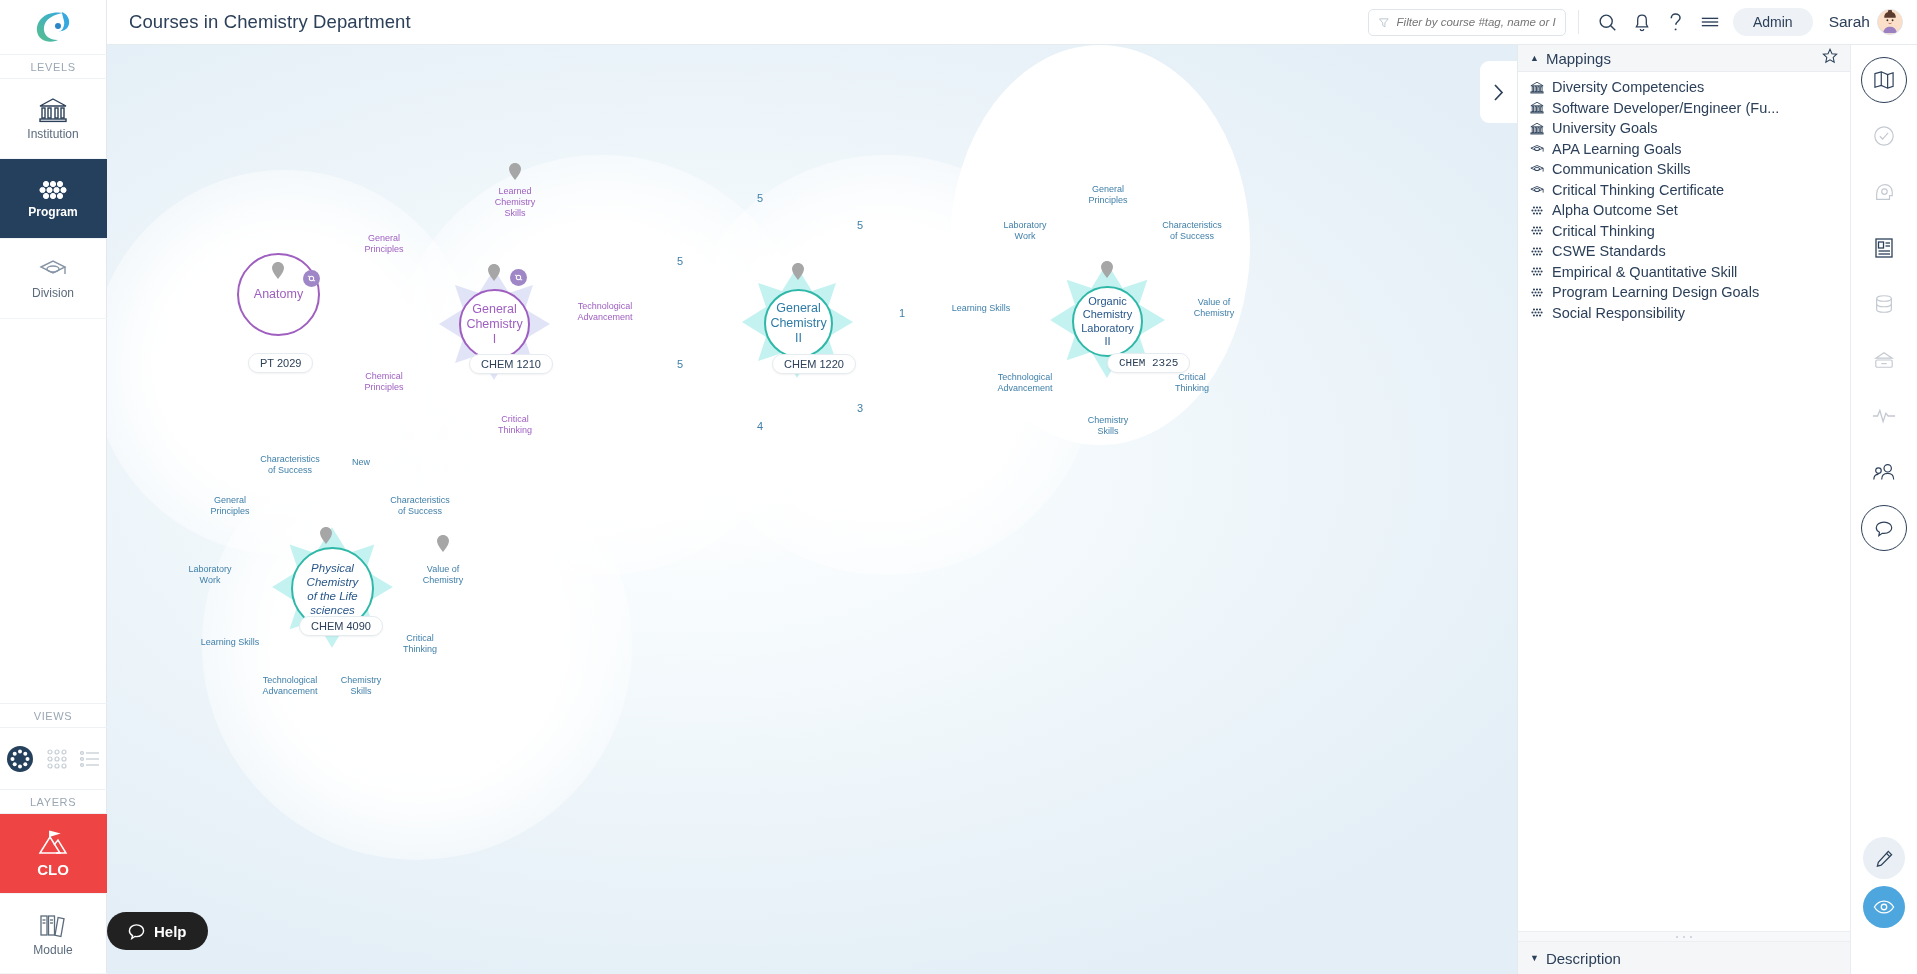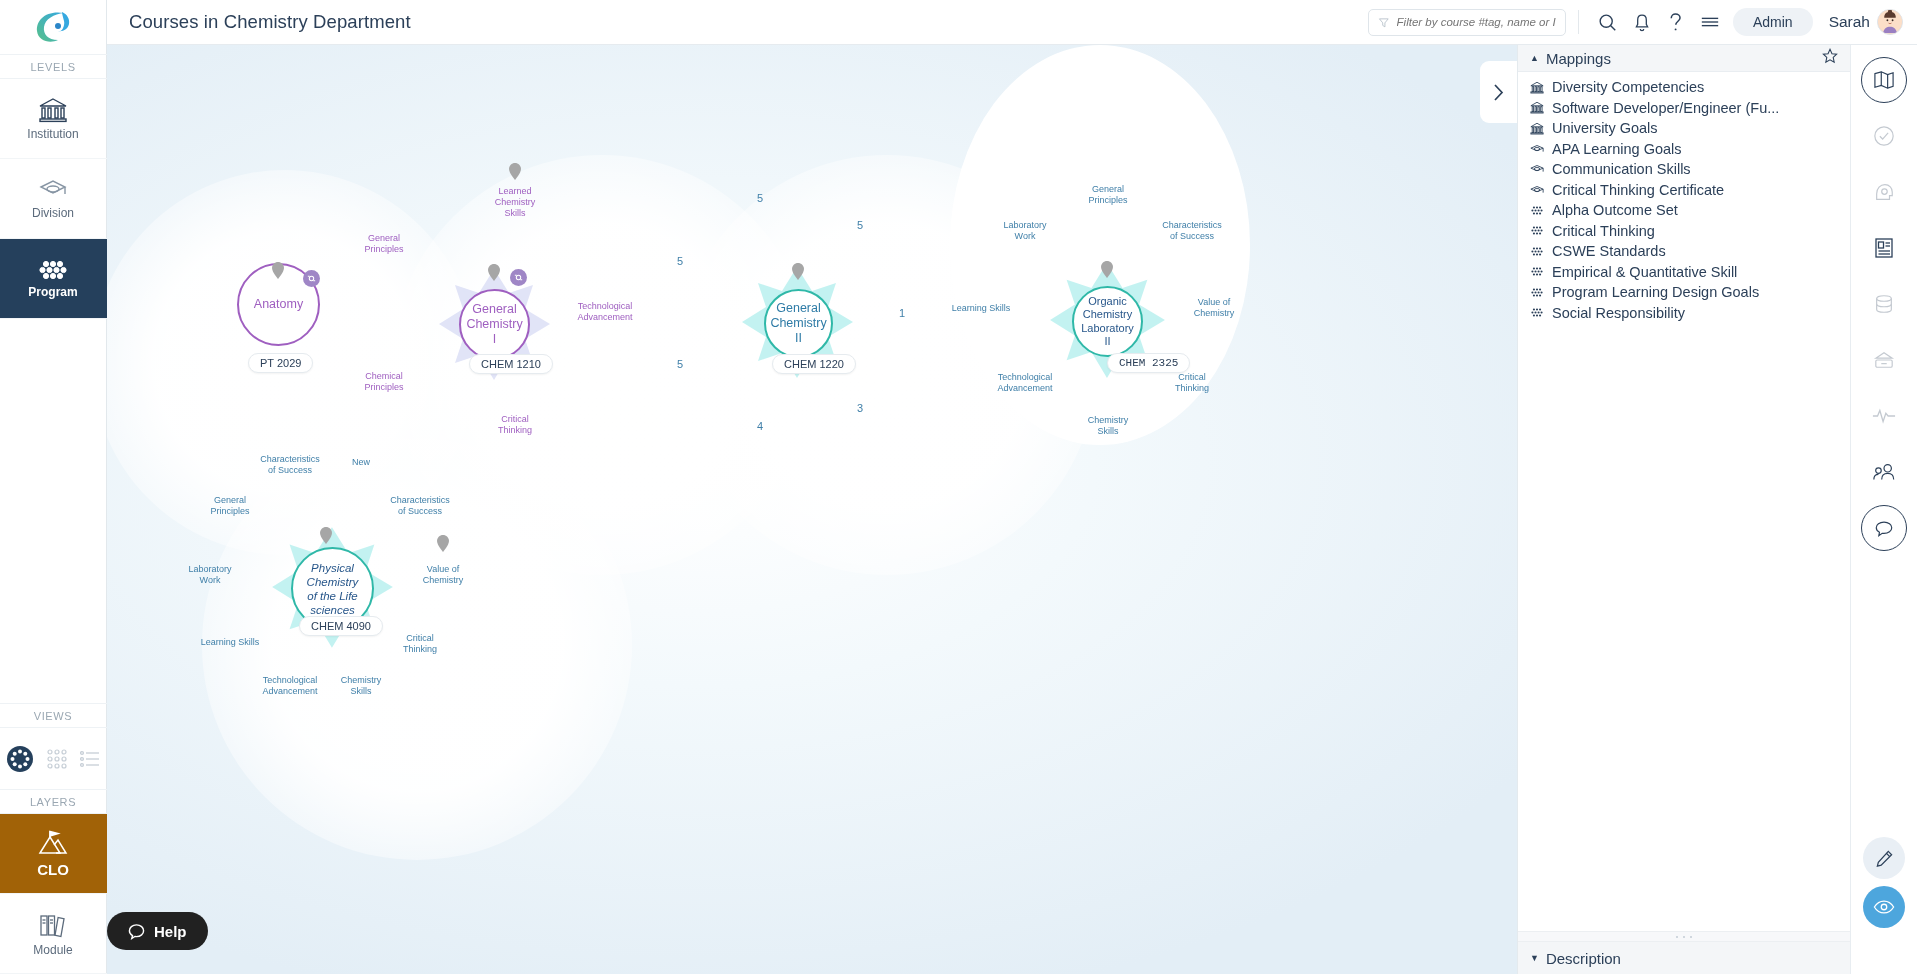--- a/index.html
+++ b/index.html
@@ -29,21 +29,21 @@
   }
   .sb-item {
     width: 107px; height: 80px; display:flex; flex-direction:column;
     align-items:center; justify-content:center; gap:4px; cursor:pointer;
     color:#2c4059; border-bottom: 1px solid #f2f5f7;
   }
   .sb-item .sb-label { font-size: 12px; color:#5c6b7c; }
   .sb-item.active { background:#25405c; }
   .sb-item.active .sb-label { color:#ffffff; font-weight:700; }
   .sb-item.active svg { stroke:#ffffff; fill:#ffffff; }
-  .sb-item.clo { background:#a16207; }
+  .sb-item.clo { background:#ef4444; }
   .sb-item.clo .sb-label { color:#fff; font-weight:700; font-size:15px; }
   .sb-spacer { flex: 1 1 auto; width:107px; border-bottom:1px solid #eef2f5;}
   .views-row {
     width:107px; height:62px; display:flex; align-items:center; justify-content:center;
     gap:12px; border-bottom:1px solid #eef2f5;
   }
   .view-dot-btn { cursor:pointer; display:flex; align-items:center; }
 
   
   .header {
@@ -207,49 +207,49 @@
     <div class="sb-item">
       <svg width="30" height="26" viewBox="0 0 30 26" fill="none" stroke="#2c4059" stroke-width="1.4">
         <path d="M15 2 L28 9 L2 9 Z"></path>
           <rect x="4" y="11" width="3" height="10"></rect>
         <rect x="10" y="11" width="3" height="10"></rect>
           <rect x="17" y="11" width="3" height="10"></rect>
         <rect x="23" y="11" width="3" height="10"></rect>
           <rect x="2" y="22" width="26" height="2.4"></rect>
       </svg>
       <span class="sb-label">Institution</span>
-    </div>
-
-    <div class="sb-item">
-      <svg width="30" height="24" viewBox="0 0 30 24" fill="none" stroke="#8795a4" stroke-width="1.4">
-        <path d="M3 9 L15 3 L27 9 L15 15 Z"></path>
-          <path d="M27 9 L27 16"></path>
-        <ellipse cx="15" cy="11" rx="6" ry="3"></ellipse>
-      </svg>
-      <span class="sb-label">Division</span>
     </div>
 
     <div class="sb-item active">
       <svg width="32" height="22" viewBox="0 0 32 22">
         <g fill="#ffffff">
           <circle cx="9" cy="5" r="2.6"></circle>
             <circle cx="16" cy="5" r="2.6"></circle>
             <circle cx="23" cy="5" r="2.6"></circle>
           <circle cx="5.5" cy="11" r="2.6"></circle>
             <circle cx="12.5" cy="11" r="2.6"></circle>
             <circle cx="19.5" cy="11" r="2.6"></circle>
             <circle cx="26.5" cy="11" r="2.6"></circle>
           <circle cx="9" cy="17" r="2.6"></circle>
             <circle cx="16" cy="17" r="2.6"></circle>
             <circle cx="23" cy="17" r="2.6"></circle>
         </g>
       </svg>
       <span class="sb-label">Program</span>
     </div>
 
+    <div class="sb-item">
+      <svg width="30" height="24" viewBox="0 0 30 24" fill="none" stroke="#8795a4" stroke-width="1.4">
+        <path d="M3 9 L15 3 L27 9 L15 15 Z"></path>
+          <path d="M27 9 L27 16"></path>
+        <ellipse cx="15" cy="11" rx="6" ry="3"></ellipse>
+      </svg>
+      <span class="sb-label">Division</span>
+    </div>
+
     <div class="sb-spacer"></div>
 
     <div class="sb-section-label">VIEWS</div>
 
     <div class="views-row">
       <span class="view-dot-btn">
         <svg width="28" height="28" viewBox="0 0 28 28">
           <circle cx="14" cy="14" r="13" fill="#25405c"></circle>
           <g fill="#ffffff">
             <circle cx="14" cy="6.5" r="2"></circle>
@@ -372,21 +372,21 @@
 
   <div class="canvas">
 
     <div class="course-halo" style="left:-15px;  top:125px; width:385px; height:385px;"></div>
     <div class="course-halo" style="left:285px;  top:110px; width:420px; height:420px;"></div>
     <div class="course-halo" style="left:570px;  top:110px; width:420px; height:420px;"></div>
     <div class="halo-solid" style="left:843px;  top:0px;   width:300px; height:400px;"></div>
     <div class="course-halo" style="left:95px;   top:385px; width:430px; height:430px;"></div>
 
     <div class="course-node">
-      <div class="node-circle purple" style="left:130px; top:218px; width:83px; height:83px; border:2.5px solid #9f5fc0;">
+      <div class="node-circle purple" style="left:130px; top:208px; width:83px; height:83px; border:2.5px solid #9f5fc0;">
         <span class="node-title" style="color:#9f5fc0;">Anatomy</span>
       </div>
       <svg class="pin" style="left:165px; top:217px;" viewBox="0 0 12 17">
         <path d="M6 0 C2.7 0 0 2.7 0 6 C0 10 6 17 6 17 C6 17 12 10 12 6 C12 2.7 9.3 0 6 0 Z" fill="#a6a6a6"></path>
       </svg>
       <div class="sync-badge" style="left:196px; top:225px;">
         <svg width="11" height="11" viewBox="0 0 12 12" fill="none" stroke="#ffffff" stroke-width="1.1">
           <circle cx="6" cy="6" r="2.4"></circle>
             <path d="M2 3.5 L4 3.5 M8 8.5 L10 8.5"></path>
         </svg>

